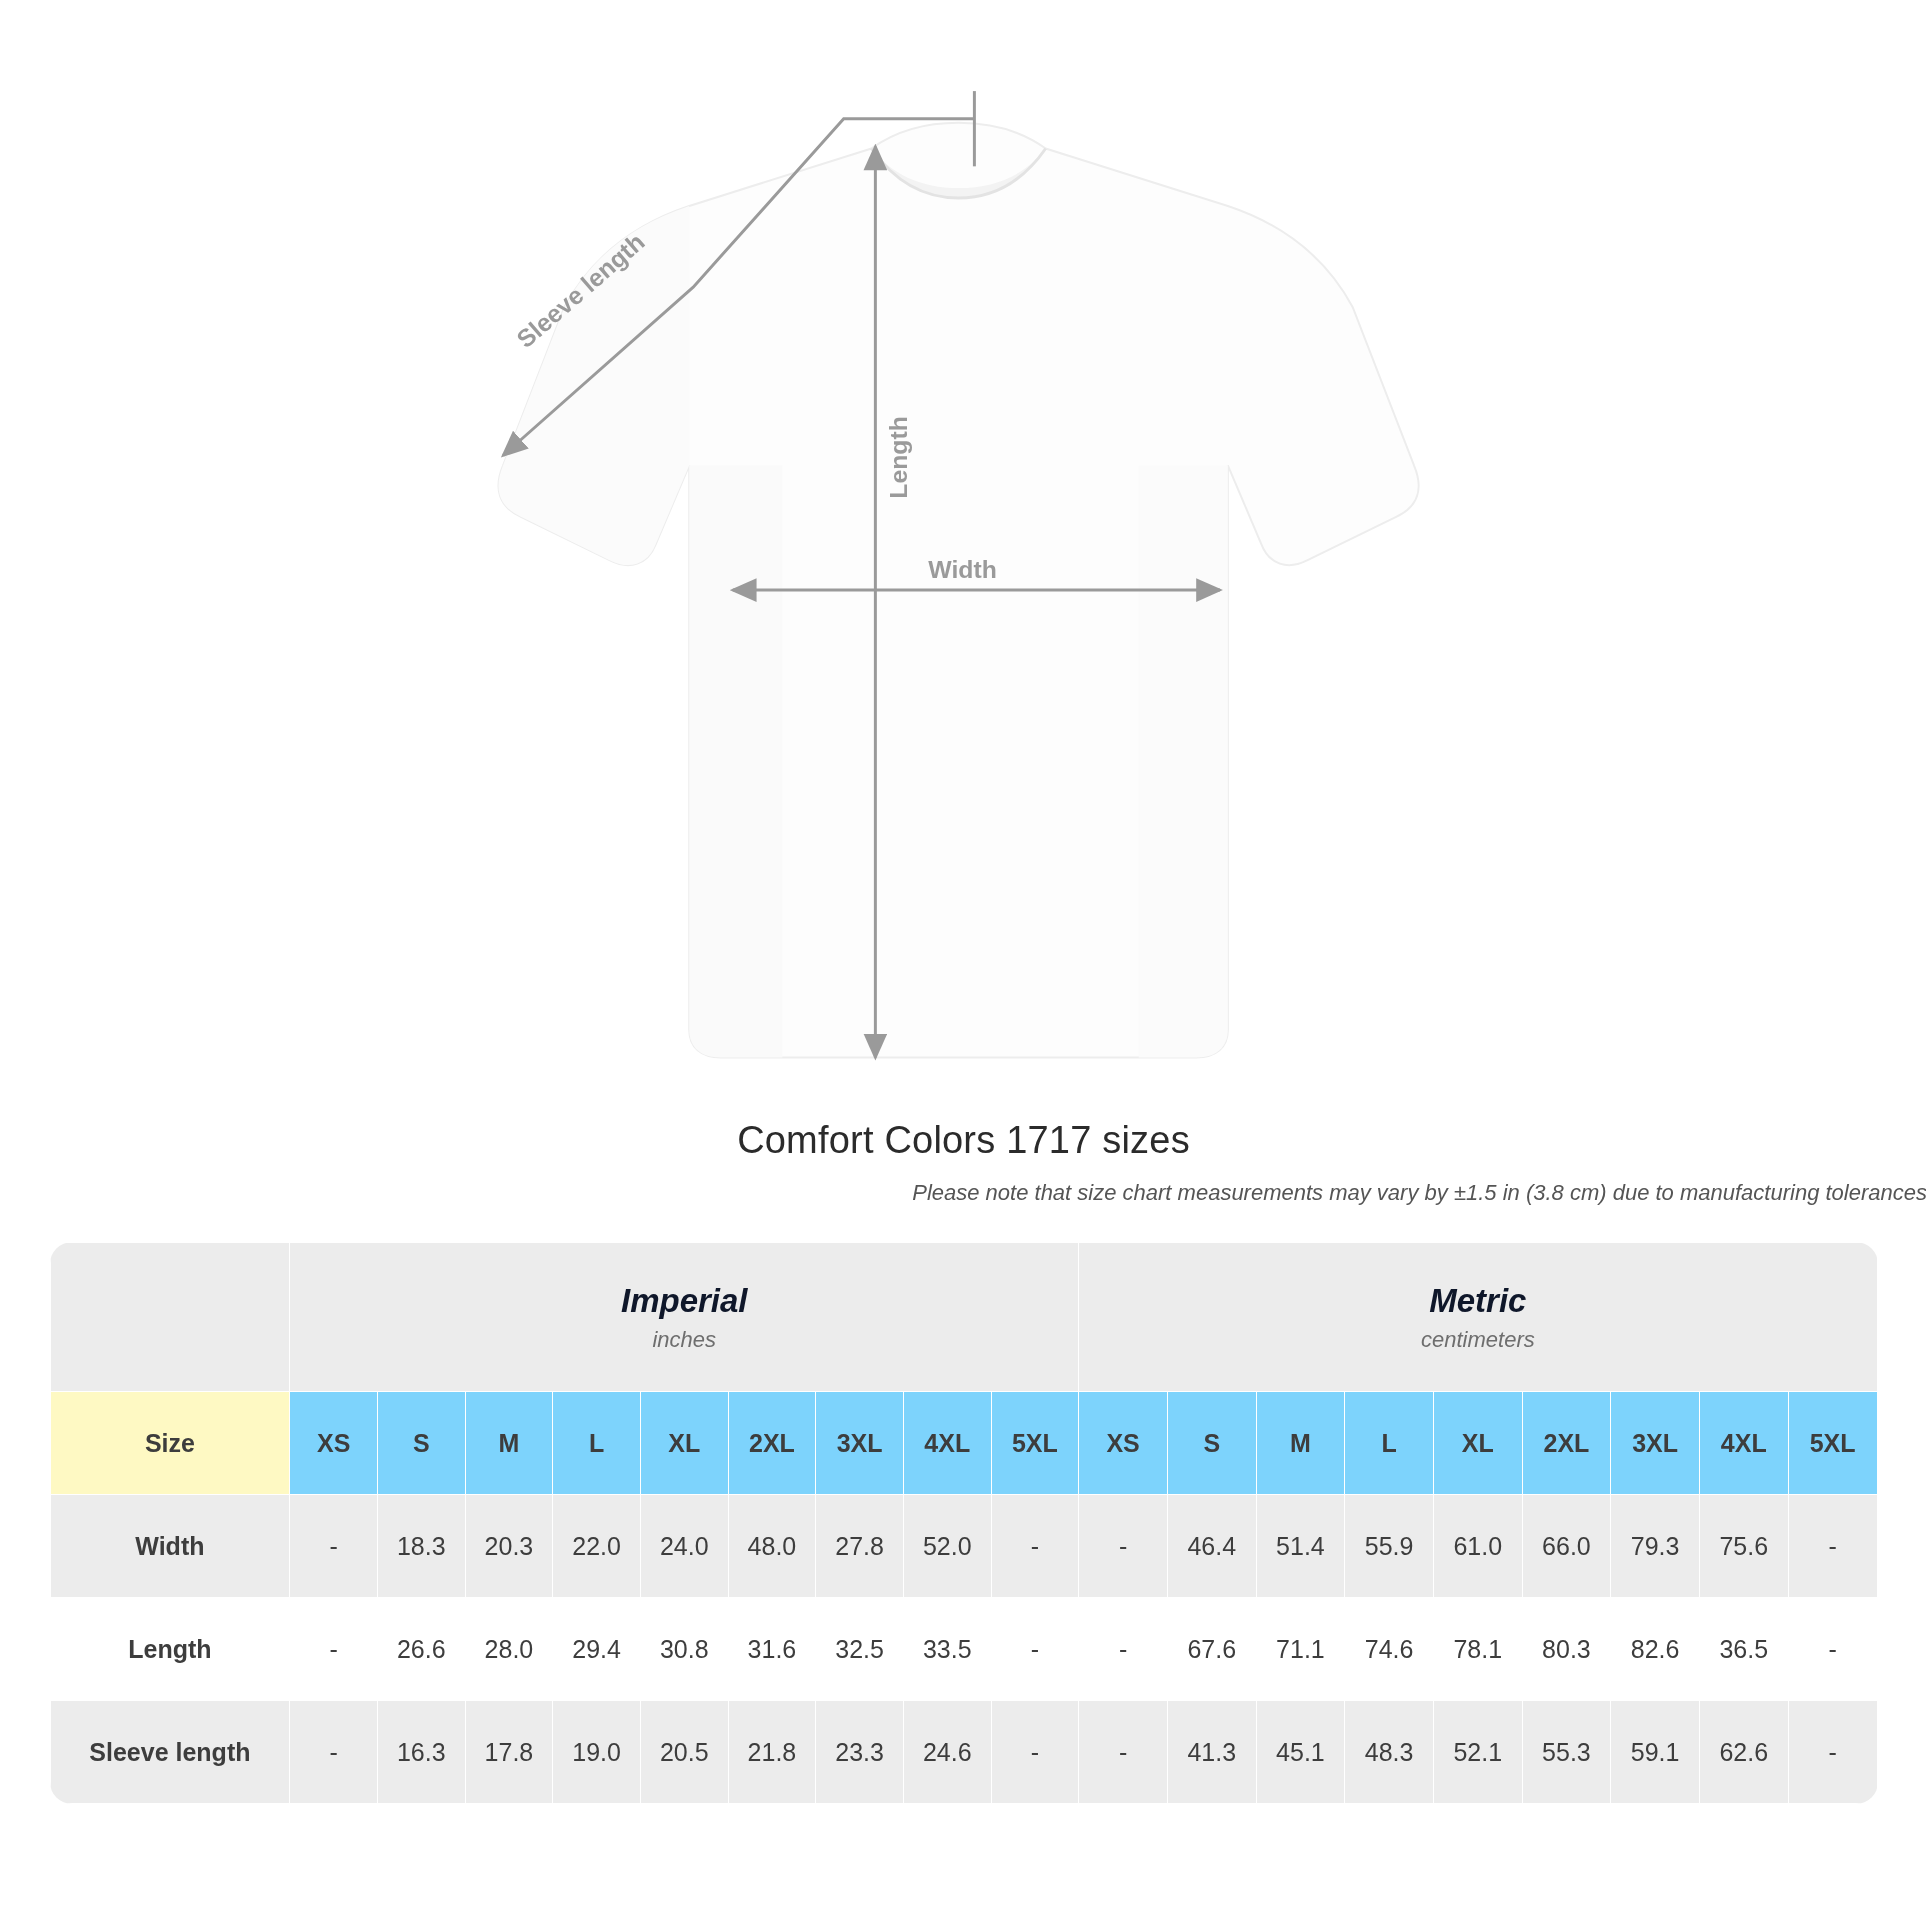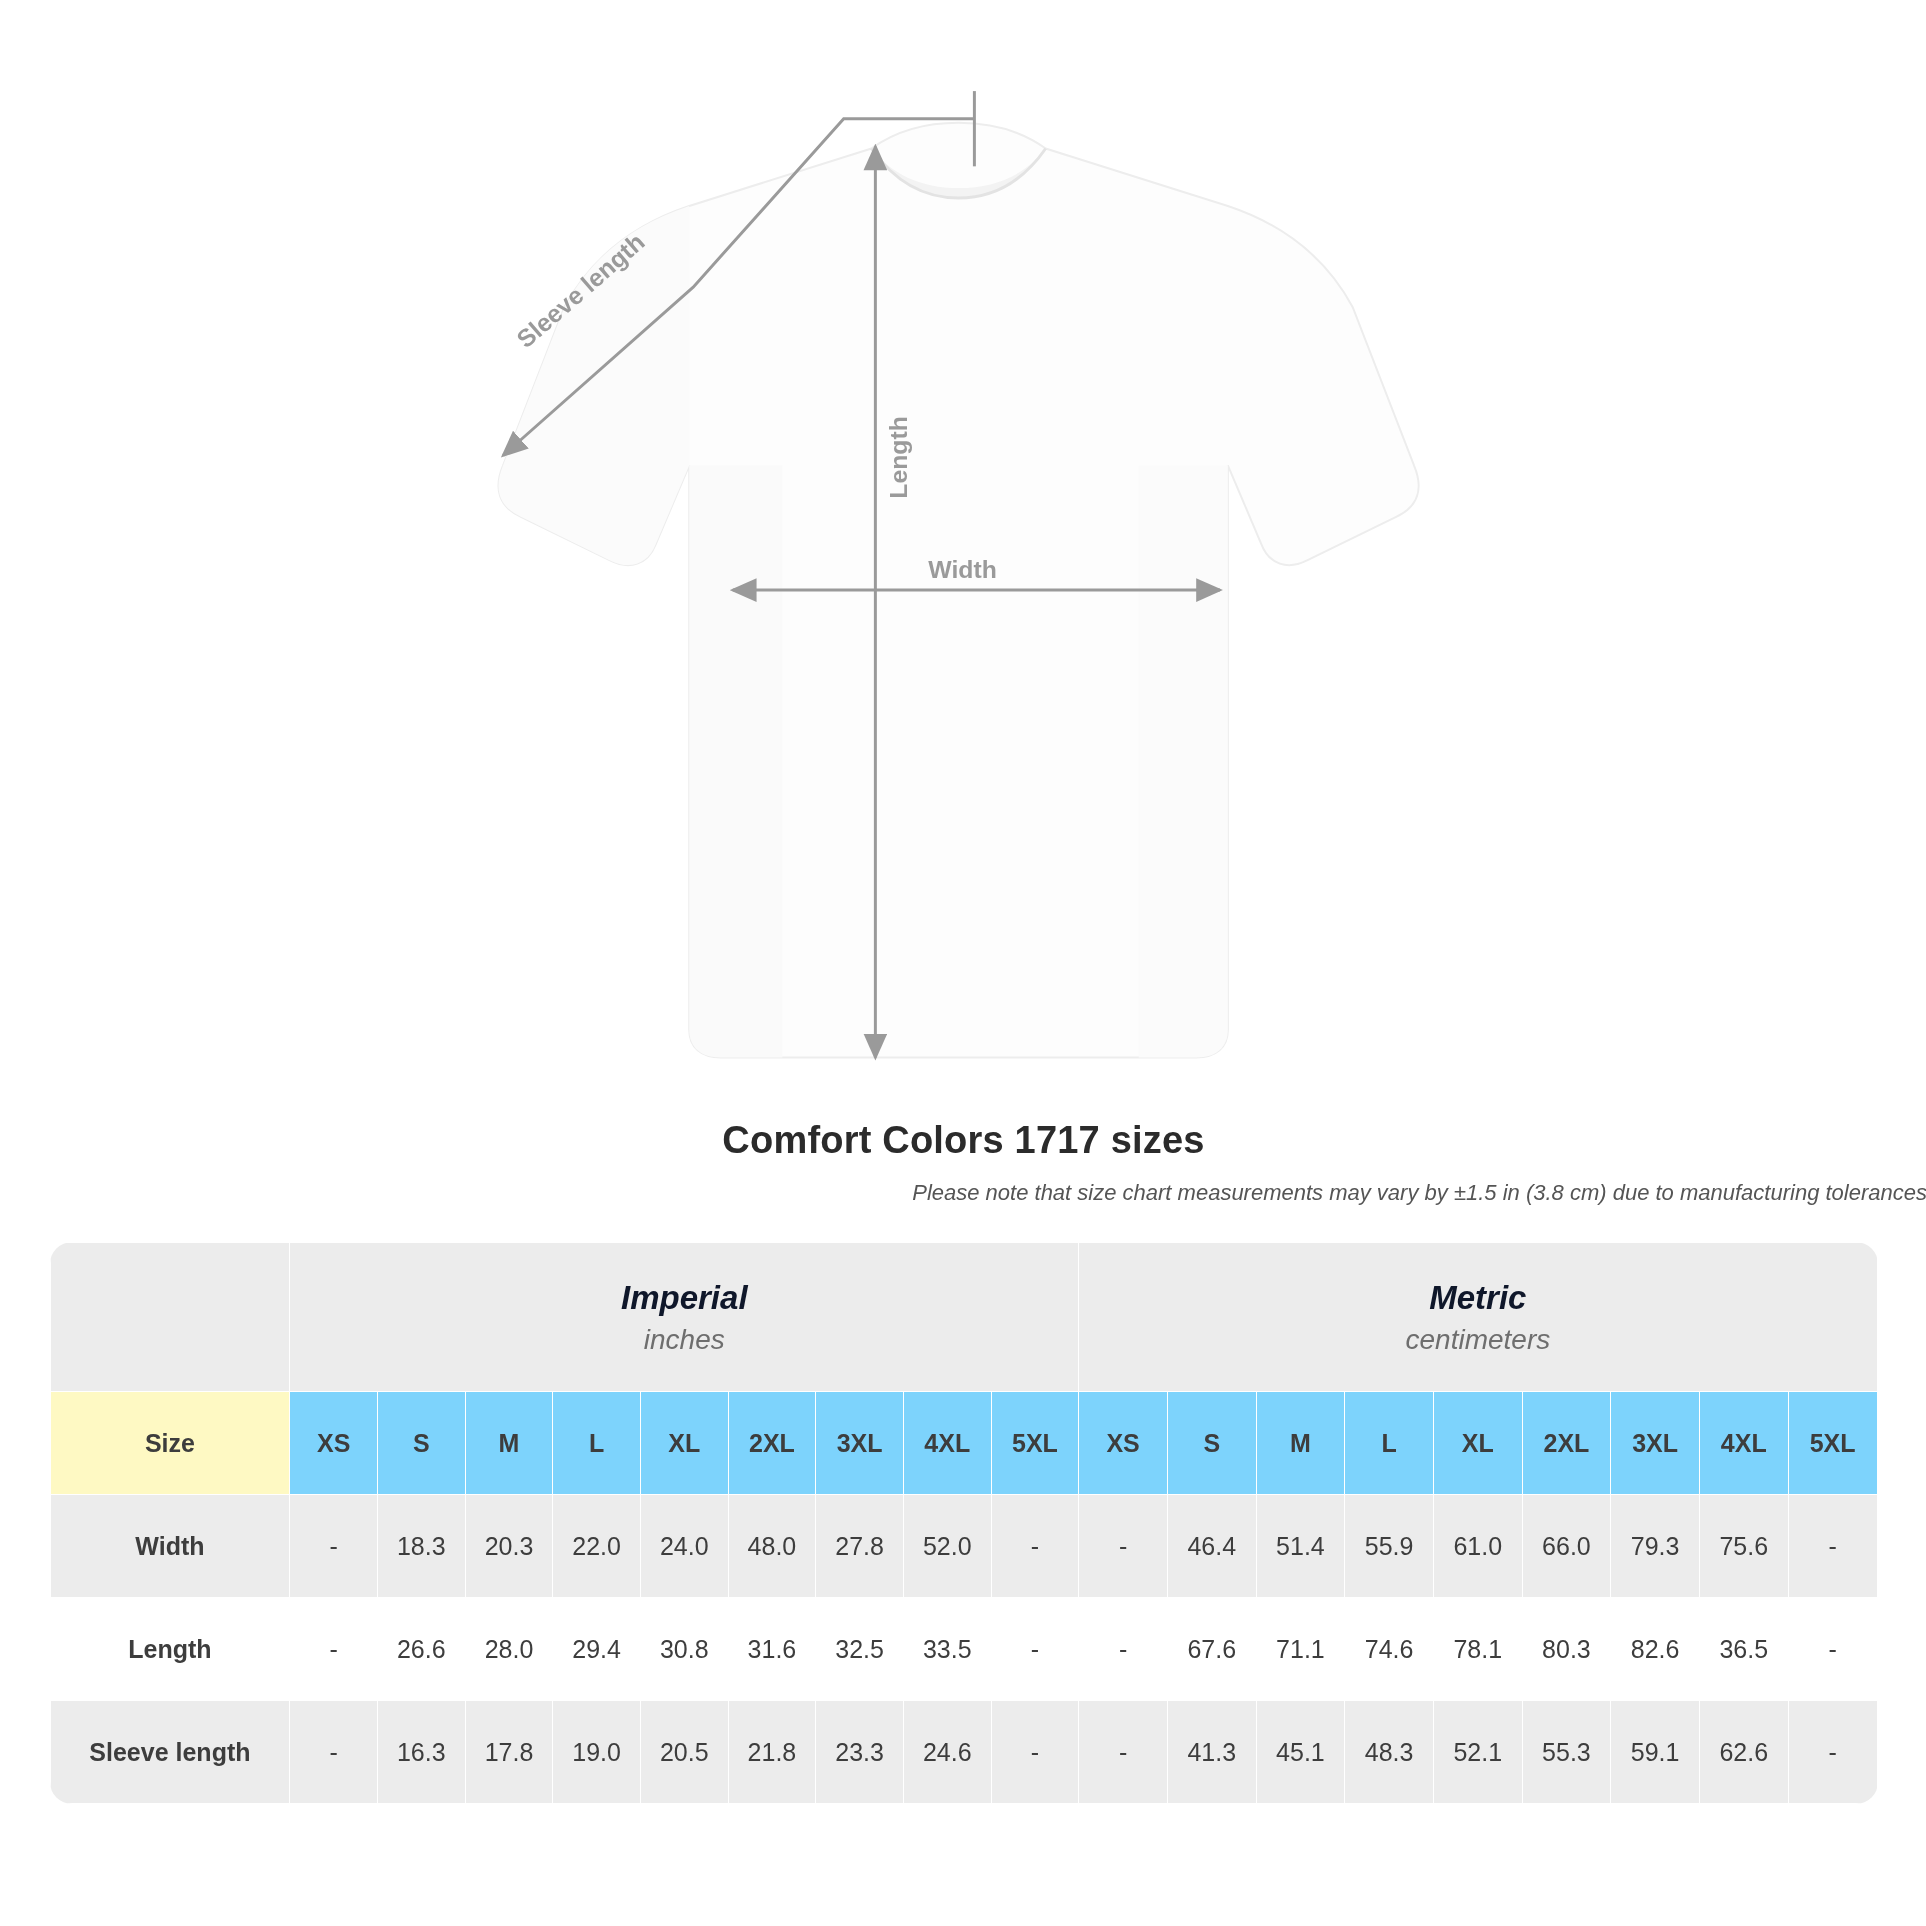--- a/index.html
+++ b/index.html
@@ -29,21 +29,21 @@
   }
 
   
   .title-block {
     width: 1927px;
     text-align: center;
     margin-top: 20px;
   }
   .chart-title {
     font-size: 38px;
-    font-weight: bold;
+    font-weight: normal;
     color: #2b2b2b;
     letter-spacing: 0.2px;
   }
   .chart-note {
     font-size: 22px;
     font-style: italic;
     color: #555555;
     margin-top: 18px;
     text-align: right;
   }
@@ -72,21 +72,21 @@
     height: 149px;
     background: #ececec;
   }
   .unit-name {
     font-size: 33px;
     font-style: italic;
     font-weight: bold;
     color: #0f172a;
   }
   .unit-sub {
-    font-size: 28px;
+    font-size: 22px;
     font-style: italic;
     color: #6e6e6e;
     margin-top: 7px;
     text-align: center;
   }
   .blank-head { background: #ececec; }
   .row-size th, .row-size td {
     height: 103px;
     background: #7dd3fc;
     font-weight: bold;

